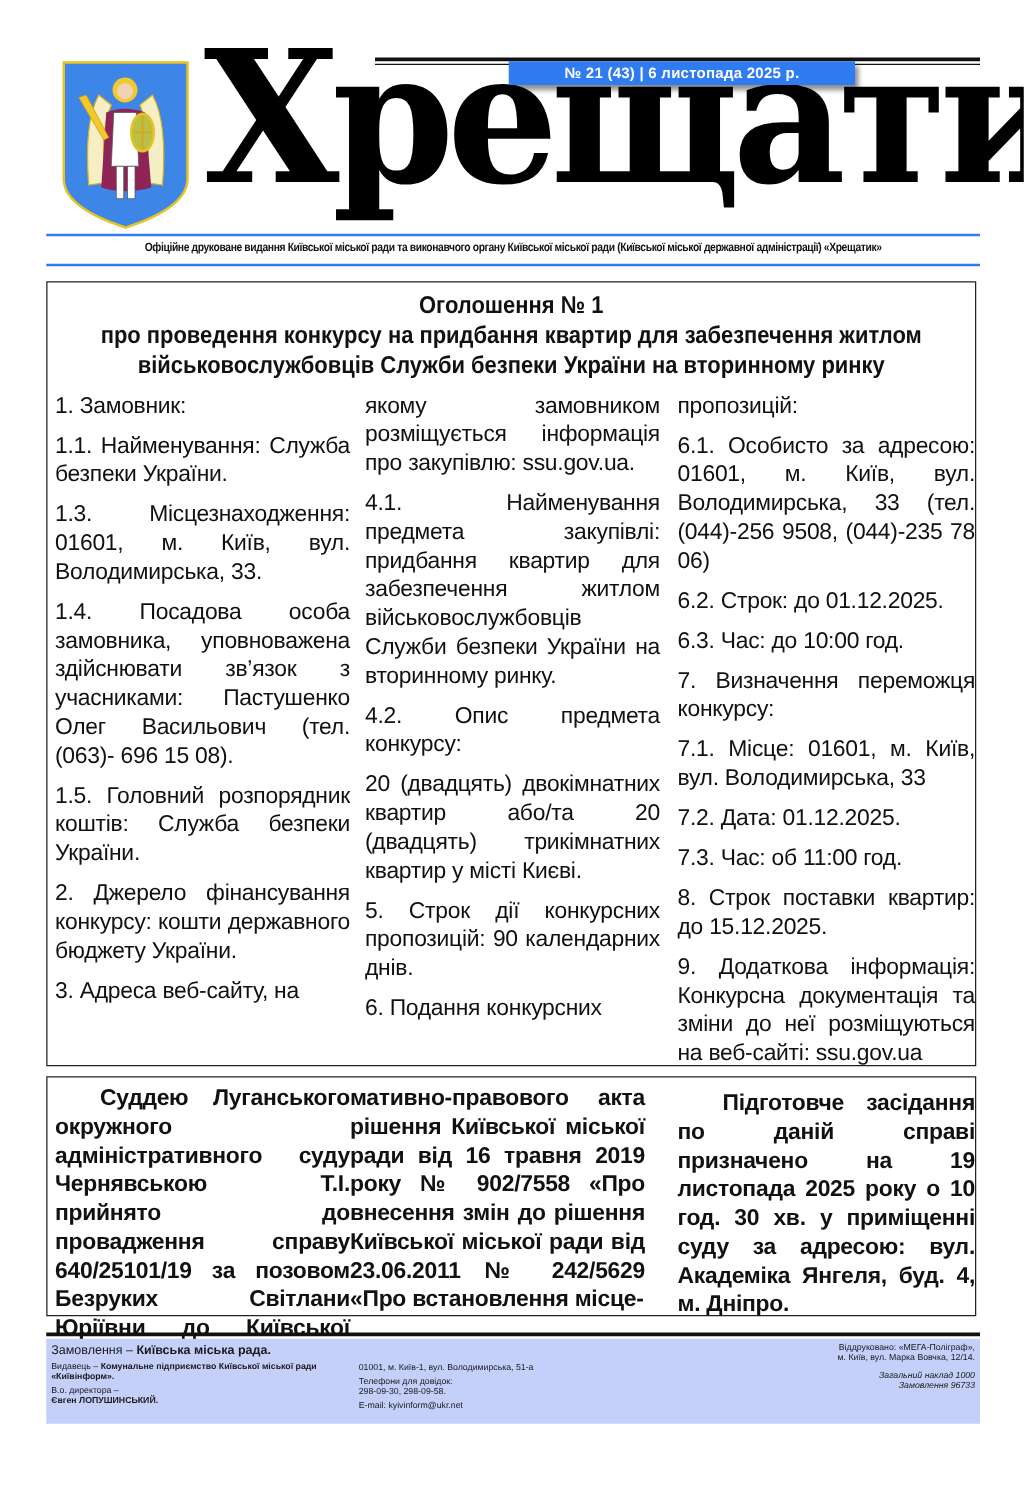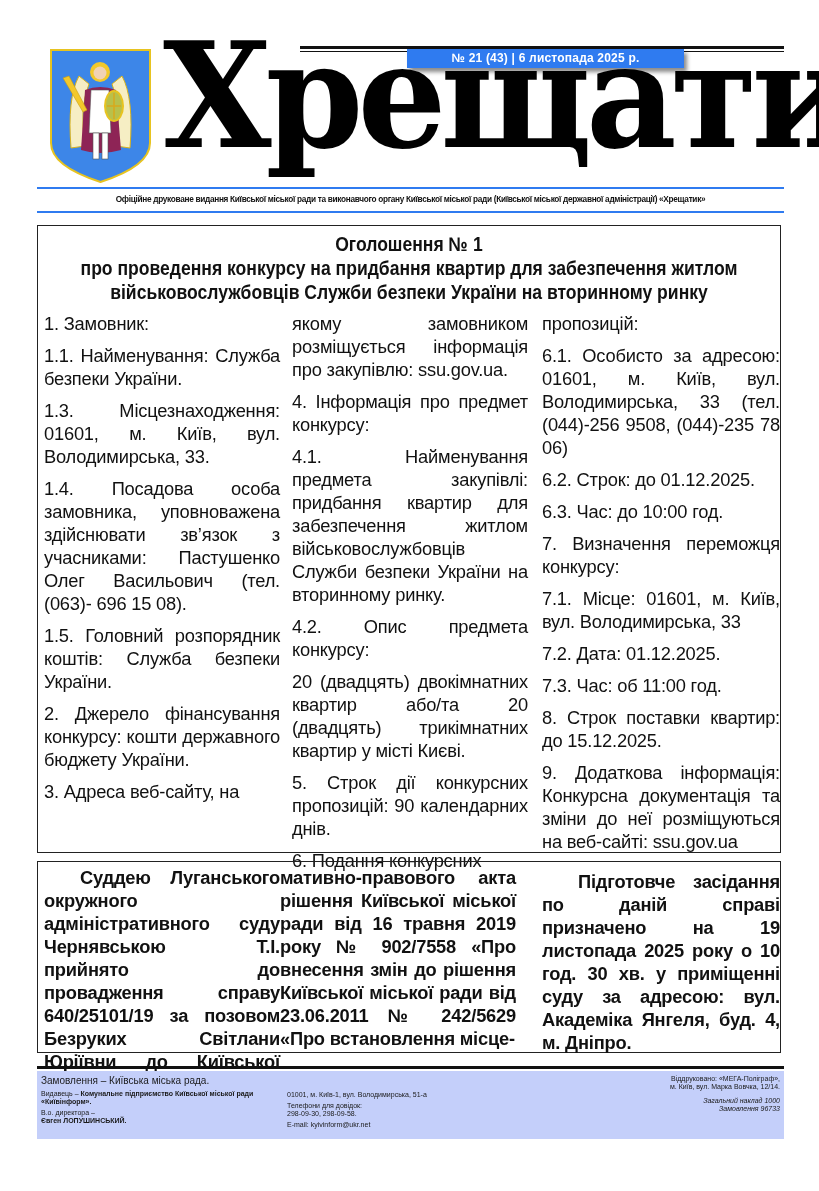--- a/index.html
+++ b/index.html
@@ -35,21 +35,21 @@
   .cols2 { position:absolute; top:4px; left:6px; right:6px; bottom:0;font-weight:bold; }
   .col2 { position:absolute; top:0; width:236px; font-size:18.3px; line-height:23px; letter-spacing:-0.2px; }
   .col2 p { margin:0; text-align:justify; }
   .indent { text-indent:36px; }
 
   
   .footline { position:absolute; left:37px; top:1066px; width:747px; height:3px; background:#111; }
   .footer { position:absolute; left:37px; top:1071px; width:747px; height:68px; background:#c4cffa; font-size:7px; color:#1a1a1a; }
   .f1 { position:absolute; left:4px; top:4px; width:220px; }
   .f1 .founder { font-size:10px; margin-bottom:4px; }
-  .f1 .founder b { font-weight:normal; }
+  .f1 .founder b { font-weight:bold; }
   .f1 .line { margin-bottom:3px; line-height:8px; }
   .f2 { position:absolute; left:250px; top:20px; width:240px; line-height:8px; }
   .f2 div { margin-bottom:3px; }
   .f3 { position:absolute; right:4px; top:4px; width:220px; text-align:right; line-height:8px; }
   .f3 .it { font-style:italic; }
 </style>
 </head>
 <body>
 
 <svg class="coat" viewBox="0 0 103 136">
@@ -87,21 +87,20 @@
       <p>1. Замовник:</p>
       <p>1.1. Найменування: Служба безпеки України.</p>
       <p>1.3. Місцезнаходження: 01601, м. Київ, вул. Володимирська, 33.</p>
       <p>1.4. Посадова особа замовника, уповноважена здійснювати зв’язок з учасниками: Пастушенко Олег Васильович (тел. (063)- 696 15 08).</p>
       <p>1.5. Головний розпорядник коштів: Служба безпеки України.</p>
       <p>2. Джерело фінансування конкурсу: кошти державного бюджету України.</p>
       <p>3. Адреса веб-сайту, на</p>
     </div>
     <div class="col c2">
       <p>якому замовником розміщується інформація про закупівлю: ssu.gov.ua.</p>
-      <p>4. Інформація про предмет конкурсу:</p>
       <p>4.1. Найменування предмета закупівлі: придбання квартир для забезпечення житлом військовослужбовців Служби безпеки України на вторинному ринку.</p>
       <p>4.2. Опис предмета конкурсу:</p>
       <p>20 (двадцять) двокімнатних квартир або/та 20 (двадцять) трикімнатних квартир у місті Києві.</p>
       <p>5. Строк дії конкурсних пропозицій: 90 календарних днів.</p>
       <p>6. Подання конкурсних</p>
     </div>
     <div class="col c3">
       <p>пропозицій:</p>
       <p>6.1. Особисто за адресою: 01601, м. Київ, вул. Володимирська, 33 (тел. (044)-256 9508, (044)-235 78 06)</p>
       <p>6.2. Строк: до 01.12.2025.</p>

